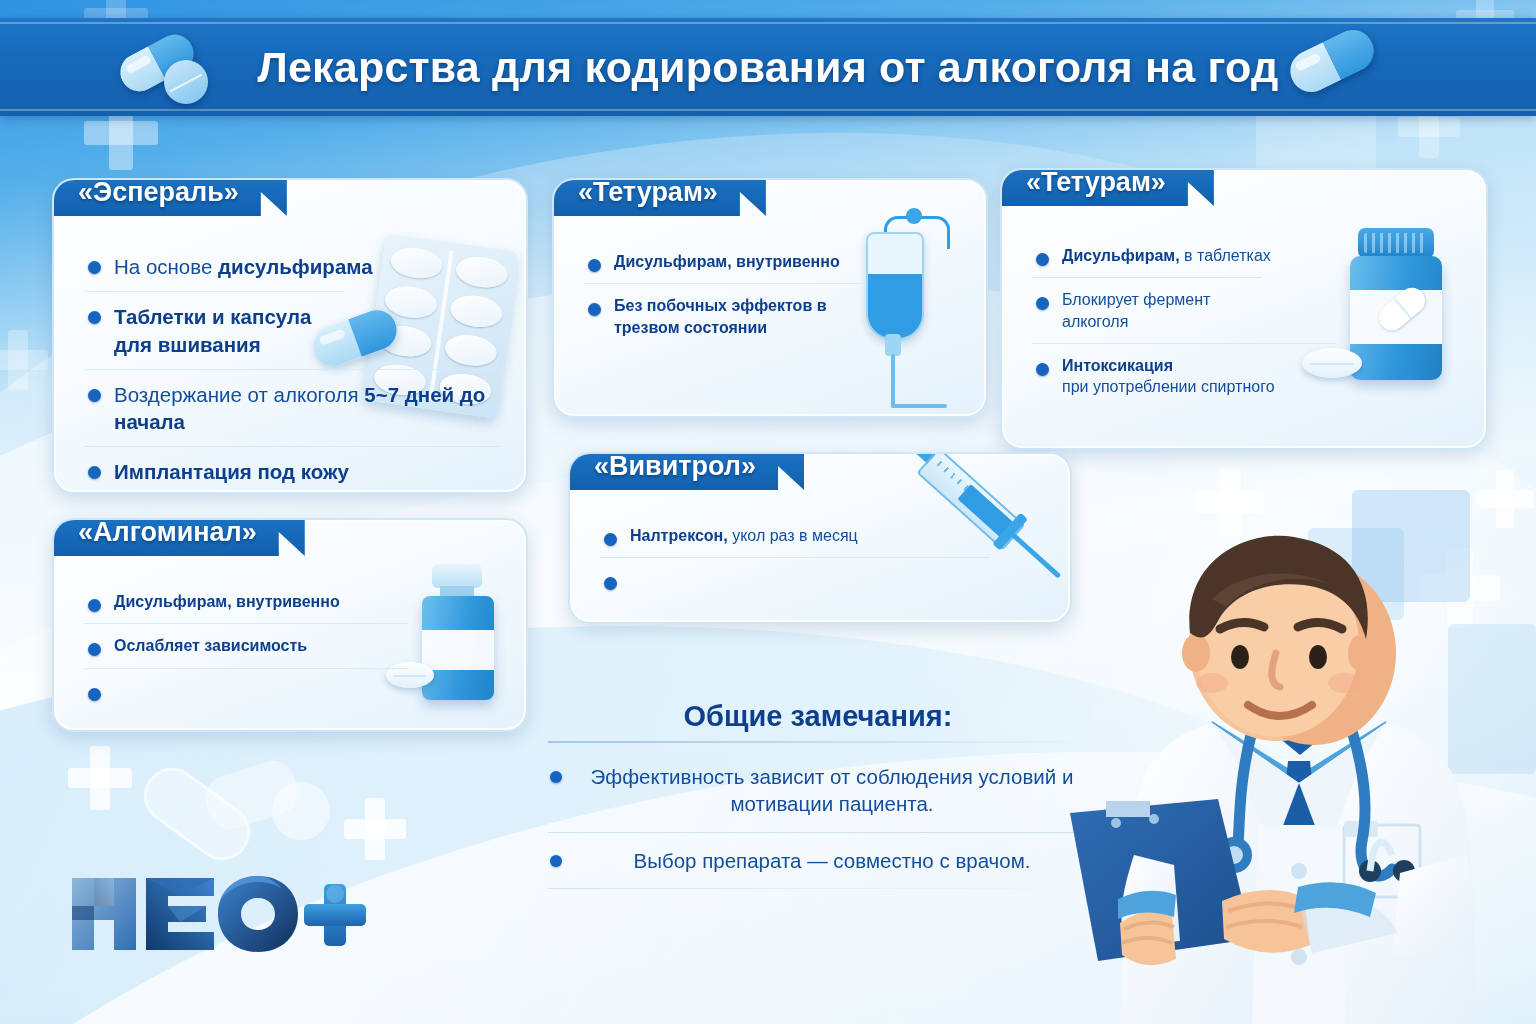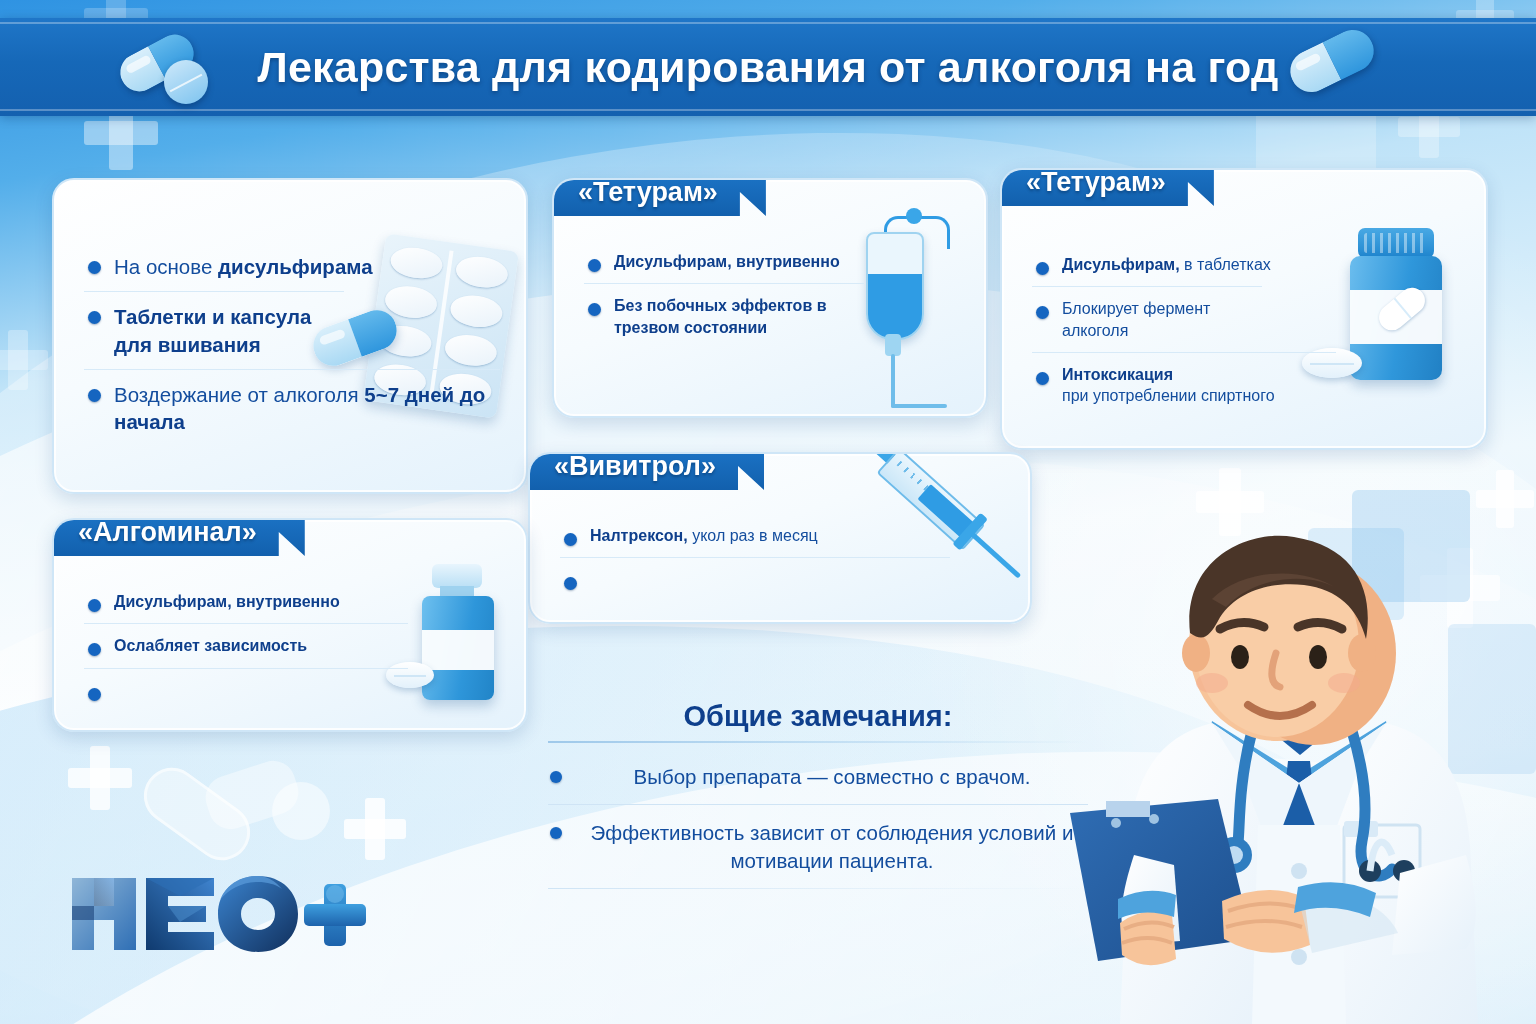--- a/index.html
+++ b/index.html
@@ -92,26 +92,26 @@
   .item + .item{border-top:1px solid #d7eaf8;}
   .bullet{position:absolute;left:4px;top:19px;width:13px;height:13px;border-radius:50%;
     background:#1565c0;box-shadow:0 1px 2px rgba(0,40,90,.35);}
   .txt{color:#134d9e;font-size:16px;line-height:1.33;}
   .txt b{font-weight:bold;color:#0e3f8c;}
 
   
   #card-esperal{left:52px;top:178px;width:472px;height:312px;}
   #card-torpedo{left:552px;top:178px;width:432px;height:236px;}
   #card-teturam{left:1000px;top:168px;width:484px;height:278px;}
-  #card-vivitrol{left:528px;top:452px;width:500px;height:168px;}
+  #card-vivitrol{left:568px;top:452px;width:500px;height:168px;}
   #card-algominal{left:52px;top:518px;width:472px;height:210px;}
 
   #card-esperal .txt{font-size:20.5px;}
   #card-torpedo .items{top:60px;}
-  #card-teturam .items{top:73px;}
+  #card-teturam .items{top:64px;}
   #card-vivitrol .items{top:60px;}
   #card-algominal .items{top:60px;}
 
   
   .art{position:absolute;pointer-events:none;}
 
   
   .blister{width:118px;height:148px;transform:rotate(8deg);
     background:linear-gradient(150deg,#e9f4fb,#cbe4f5);border-radius:8px;
     box-shadow:0 6px 12px rgba(20,80,140,.22);padding:10px 8px;
@@ -245,20 +245,23 @@
       <div class="capsule" style="width:88px;height:42px;transform:rotate(-26deg);">
         <div class="half l"></div>
           <div class="half r"></div>
           <div class="shine"></div>
       </div>
     </div>
   </div>
 
   <div class="card" id="card-esperal">
     <div class="card-inner">
+      <div class="ribbon">
+        <span>«Эспераль»</span>
+      </div>
 
       <div class="art" style="right:18px;top:62px;">
         <div class="blister">
           <div class="spine"></div>
           <div class="t"></div>
             <div class="t"></div>
           <div class="t"></div>
             <div class="t"></div>
           <div class="t"></div>
             <div class="t"></div>
@@ -286,20 +289,26 @@
           <div class="txt">
             <b>Таблетки и капсула для вшивания</b>
           </div>
         </div>
         <div class="item">
           <span class="bullet"></span>
           <div class="txt">
             <span>Воздержание от алкоголя </span><b>5~7 дней</b><b> до начала</b>
           </div>
         </div>
+        <div class="item">
+          <span class="bullet"></span>
+          <div class="txt">
+            <b>Имплантация под кожу</b>
+          </div>
+        </div>
       </div>
     </div>
   </div>
 
   <div class="card" id="card-torpedo">
     <div class="card-inner">
       <div class="ribbon">
         <span>«Тетурам»</span>
       </div>
 
@@ -427,25 +436,25 @@
       </div>
     </div>
   </div>
 
   <div id="notes">
     <div class="notes-title">Общие замечания:</div>
     <div class="notes-rule"></div>
     <div class="notes-list">
       <div class="note-item">
         <span class="bullet"></span>
-        <div class="txt" style="white-space:nowrap;">Выбор препарата — совместно с врачом.</div>
+        <div class="txt">Эффективность зависит от соблюдения условий и мотивации пациента.</div>
       </div>
       <div class="note-item">
         <span class="bullet"></span>
-        <div class="txt">Эффективность зависит от соблюдения условий и мотивации пациента.</div>
+        <div class="txt" style="white-space:nowrap;">Выбор препарата — совместно с врачом.</div>
       </div>
     </div>
     <div class="notes-bottomrule"></div>
   </div>
 
   <div id="logo">
     <svg width="300" height="84" viewBox="0 0 300 84">
       <defs>
         <linearGradient id="g1" x1="0" y1="0" x2="1" y2="1">
           <stop offset="0" stop-color="#8fb6d8"></stop>

